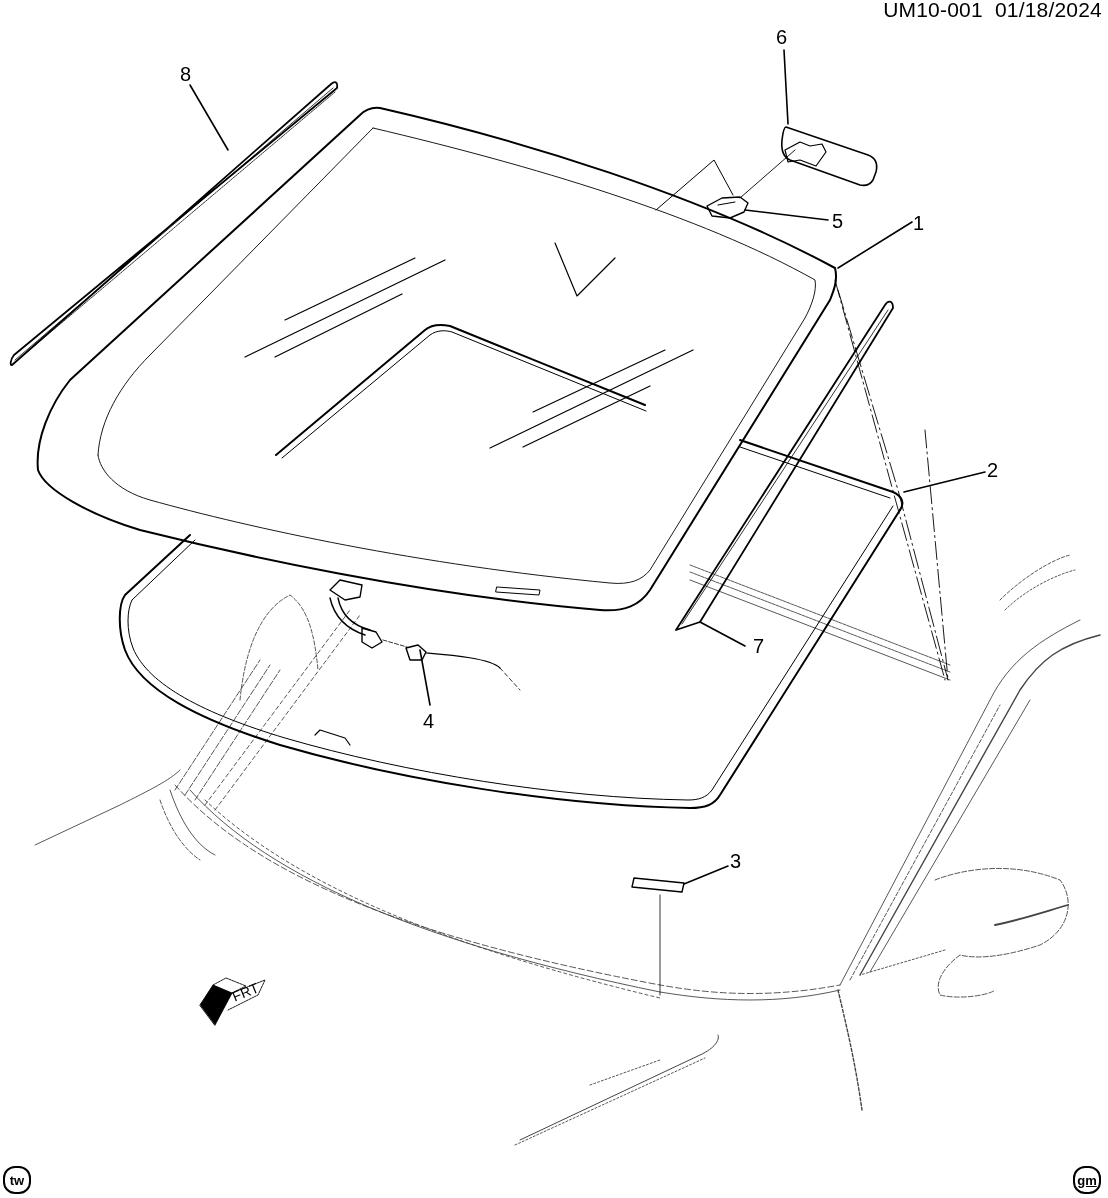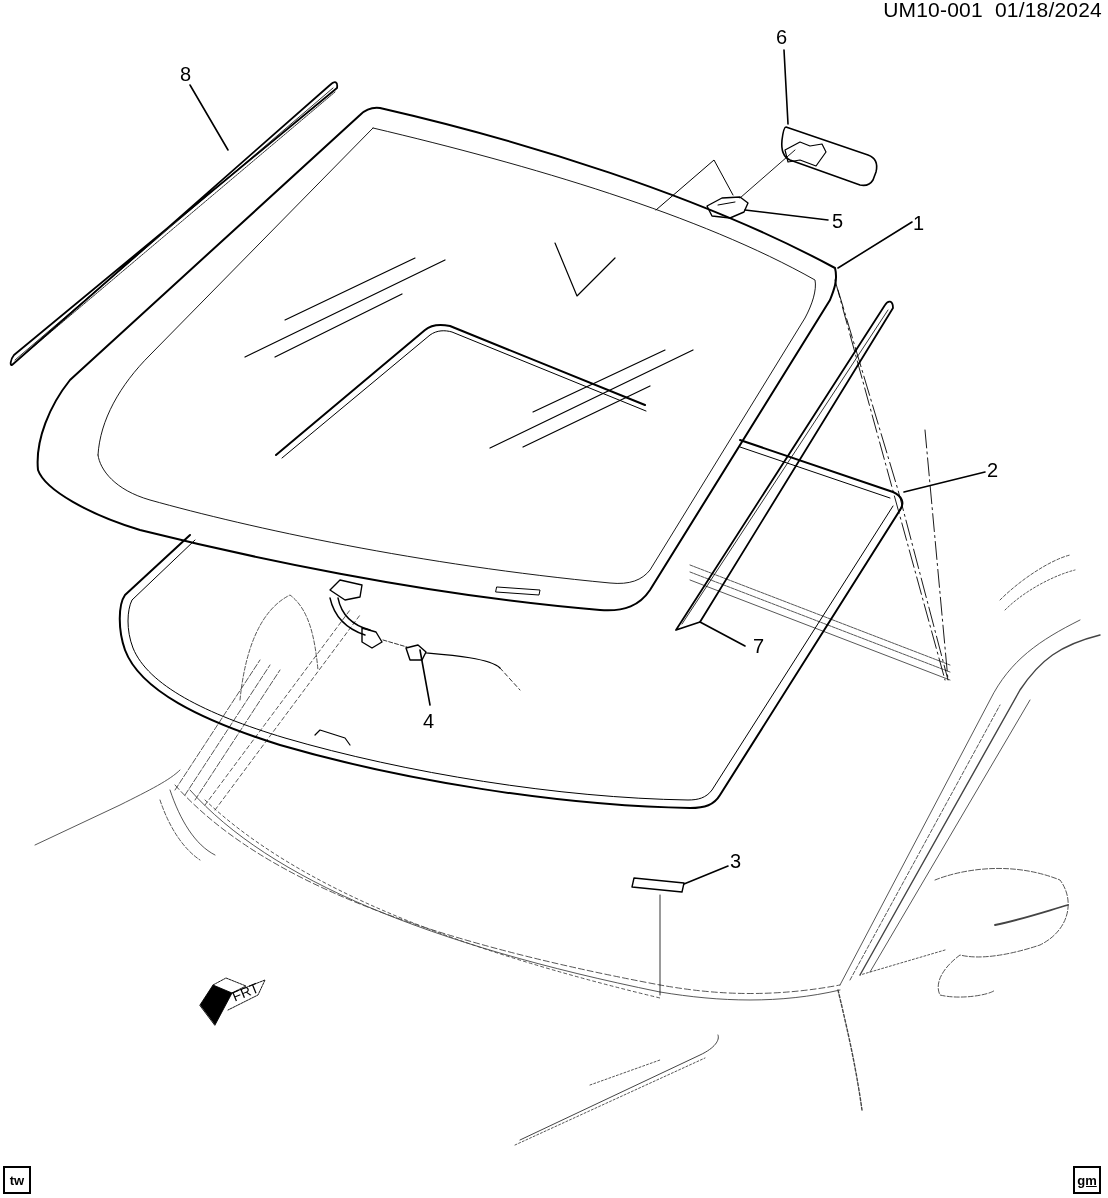--- a/index.html
+++ b/index.html
@@ -2,21 +2,21 @@
 <html><head>
 <meta charset="utf-8">
 <style>
   html, body { margin: 0; padding: 0; background: #ffffff; }
   body { width: 1108px; height: 1198px; position: relative; overflow: hidden;
          font-family: "Liberation Sans", sans-serif; color: #000; }
   #stage { position: absolute; left: 0; top: 0; width: 1108px; height: 982px; }
   .header-code { position: absolute; right: 6px; top: -2px; font-size: 21px; letter-spacing: 0.2px;
                  white-space: pre; }
   .callout { position: absolute; font-size: 20px; line-height: 20px; }
-  .badge { position: absolute; width: 28px; height: 28px; border: 2px solid #000; border-radius: 0;
+  .badge { position: absolute; width: 28px; height: 28px; border: 2px solid #000; border-radius: 12px;
            box-sizing: border-box; font-size: 13px; font-weight: bold; display: flex;
            align-items: center; justify-content: center; background: #fff; }
   .badge.gm { text-decoration: underline; }
   .frt-label { position: absolute; font-size: 14px; transform: rotate(-22deg); }
   svg { position: absolute; left: 0; top: 0; }
 </style>
 </head>
 <body>
 
 <div id="stage">

